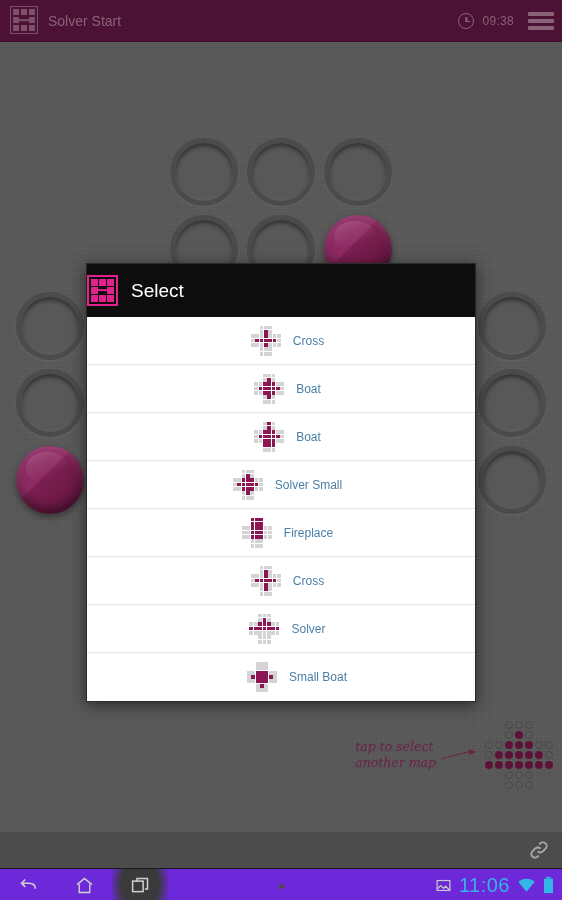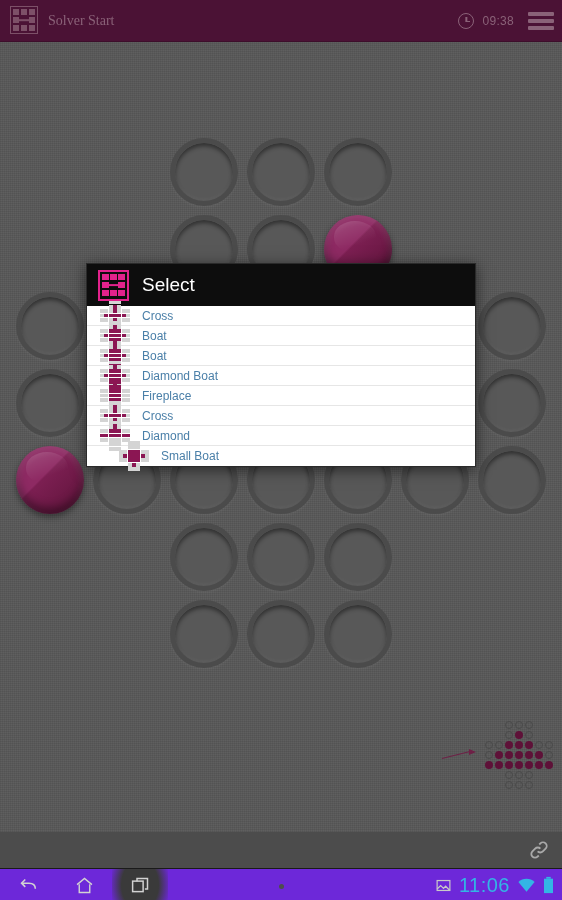--- a/index.html
+++ b/index.html
@@ -79,21 +79,20 @@
     border-right: 4px solid #7d5068;
     transform: translateY(-50%);
   }
   #appbar-title {
     position: absolute;
     left: 48px; top: 0;
     height: 42px;
     line-height: 42px;
     font-size: 14px;
     color: #8a6278;
-    font-family: Liberation Serif, serif;
   }
   #appbar-right {
     position: absolute;
     right: 8px; top: 0;
     height: 42px;
     display: flex;
     align-items: center;
     gap: 8px;
   }
   .clock-icon {
@@ -309,25 +308,24 @@
   #dialog {
     position: absolute;
     left: 86px; top: 263px;
     width: 390px;
     background: #ffffff;
     box-shadow: 0 3px 14px rgba(0,0,0,0.55);
     border: 1px solid #2a2a2a;
     box-sizing: border-box;
   }
   #dialog-header {
-    height: 42px;
+    height: 53px;
     background: #0d0d0d;
     display: flex;
     align-items: center;
-    padding-left: 11px;
     box-sizing: border-box;
   }
   .dlg-icon-box {
     width: 31px; height: 31px;
     border: 2px solid #e2228c;
     box-sizing: border-box;
     padding: 2px;
     flex: 0 0 auto;
   }
   .dgrid {
@@ -360,27 +358,28 @@
   }
   #dialog-title {
     margin-left: 13px;
     font-size: 19px;
     color: #ffffff;
   }
   #dialog-list {
     background: #fff;
   }
   .list-item {
-    height: 20px;
+    height: 48px;
     display: flex;
     align-items: center;
     border-bottom: 1px solid #e6e6e6;
     padding-left: 13px;
     box-sizing: border-box;
     background: #fff;
+    justify-content: center;
   }
   .list-item:last-child { border-bottom: none; padding-left: 32px; }
   .pattern-icon {
     width: 30px; height: 30px;
     display: grid;
     grid-template-columns: repeat(7, 1fr);
     grid-template-rows: repeat(7, 1fr);
     gap: 0.5px;
     flex: 0 0 auto;
   }
@@ -461,20 +460,22 @@
         <div class="hole" style="width: 68px; height: 68px; left: 478px; top: 404px;"></div>
         <div class="hole" style="width: 68px; height: 68px; left: 170px; top: 481px;"></div>
         <div class="hole" style="width: 68px; height: 68px; left: 247px; top: 481px;"></div>
         <div class="hole" style="width: 68px; height: 68px; left: 324px; top: 481px;"></div>
         <div class="hole" style="width: 68px; height: 68px; left: 170px; top: 558px;"></div>
         <div class="hole" style="width: 68px; height: 68px; left: 247px; top: 558px;"></div>
         <div class="hole" style="width: 68px; height: 68px; left: 324px; top: 558px;"></div>
       </div>
 
     <div id="hint-wrap">
+      <div id="hint-text">tap to select
+another map</div>
       <div id="hint-arrow"></div>
       <div id="minimap">
           <div class="mm void">
             <i></i>
           </div>
           <div class="mm void">
             <i></i>
           </div>
           <div class="mm empty">
             <i></i>
@@ -891,21 +892,21 @@
             <span class="v"></span>
             <span class="v"></span>
             <span class="v"></span>
             <span class="v"></span>
             <span class="e"></span>
             <span class="e"></span>
             <span class="e"></span>
             <span class="v"></span>
             <span class="v"></span>
           </div>
-          <span class="item-label">Diamond Boat</span>
+          <span class="item-label">Solver Small</span>
         </div>
         <div class="list-item">
           <div class="pattern-icon">
             <span class="v"></span>
             <span class="v"></span>
             <span class="f"></span>
             <span class="f"></span>
             <span class="f"></span>
             <span class="v"></span>
             <span class="v"></span>
@@ -1053,21 +1054,21 @@
             <span class="v"></span>
             <span class="v"></span>
             <span class="v"></span>
             <span class="v"></span>
             <span class="e"></span>
             <span class="e"></span>
             <span class="e"></span>
             <span class="v"></span>
             <span class="v"></span>
           </div>
-          <span class="item-label">Diamond</span>
+          <span class="item-label">Solver</span>
         </div>
         <div class="list-item">
           <div class="pattern-icon">
             <span class="v"></span>
             <span class="v"></span>
             <span class="e"></span>
             <span class="e"></span>
             <span class="e"></span>
             <span class="v"></span>
             <span class="v"></span>

